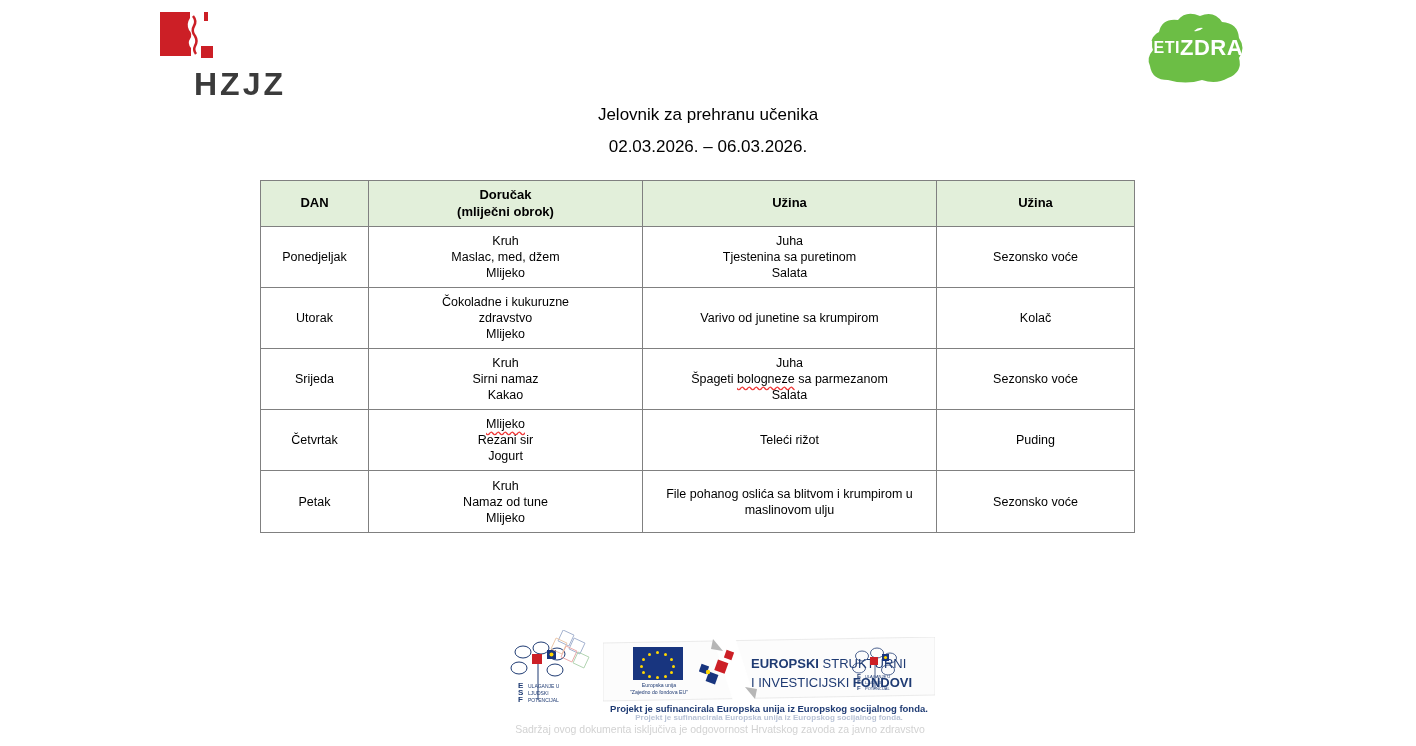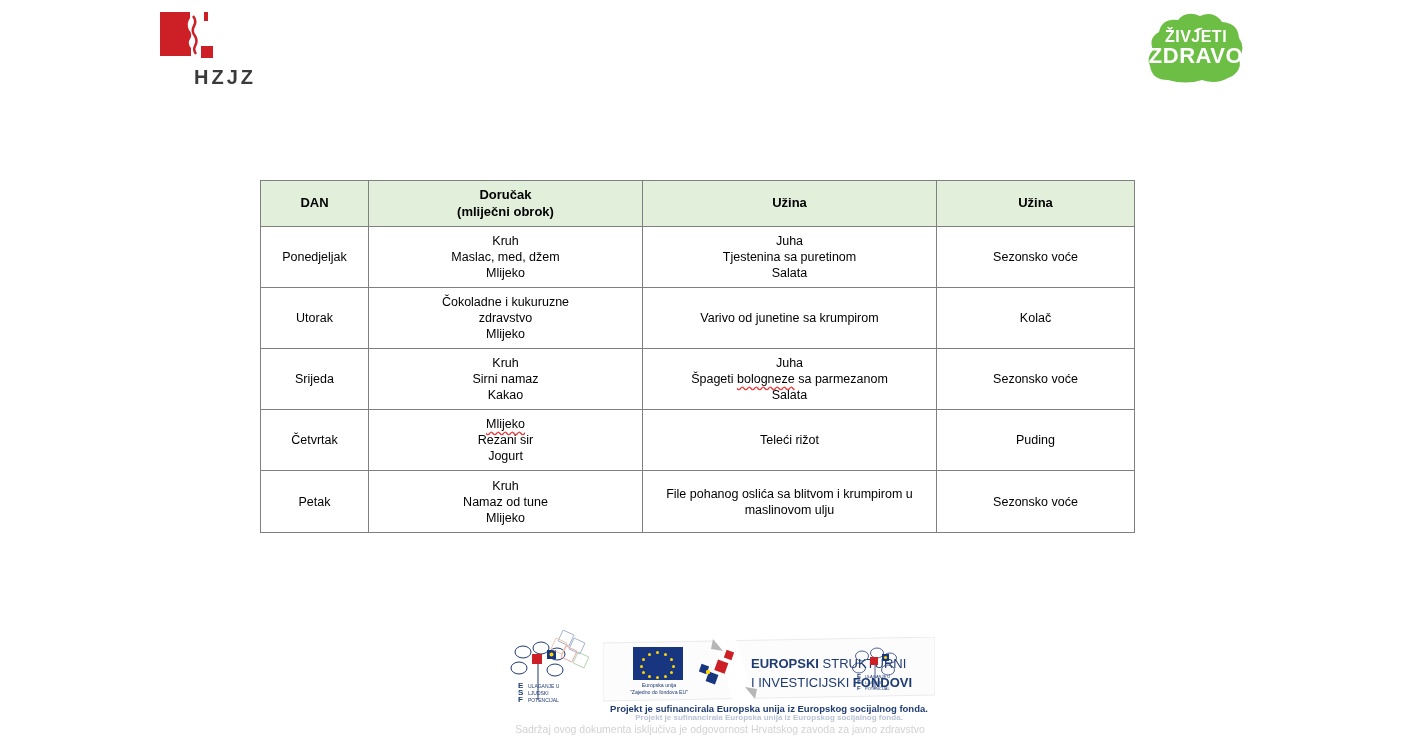--- a/index.html
+++ b/index.html
@@ -10,30 +10,30 @@
     font-family: "Liberation Sans", sans-serif;
     overflow: hidden;
   }
   .page { position: relative; width: 1416px; height: 746px; background:#fff; }
 
   
   .hzjz-logo { position:absolute; left:160px; top:12px; width:115px; height:76px; }
   .hzjz-mark { position:absolute; left:0; top:0; width:60px; height:48px; }
   .hzjz-text {
     position:absolute; left:34px; top:54px;
-    font-size:20px; font-weight:700; letter-spacing:3px; color:#3b3b3b;
+    font-size:32px; font-weight:700; letter-spacing:3px; color:#3b3b3b;
     font-family:"Liberation Sans", sans-serif;
   }
   .hzjz-smallsq { position:absolute; left:41px; top:34px; width:12px; height:12px; background:#cc1f26; }
 
   
   .zz-logo { position:absolute; left:1146px; top:10px; width:100px; height:75px; }
   .zz-text {
     position:absolute; left:0; top:0; width:100px; height:75px;
-    display:flex; flex-direction:column; align-items:center; justify-content:center;
+    display:flex; flex-direction:row; align-items:center; justify-content:center;
     color:#ffffff; font-weight:700; line-height:1.0; letter-spacing:0.5px;
     pointer-events:none;
   }
   .zz-l1 { font-size:16px; }
   .zz-l2 { font-size:22px; }
   .zz-leaf { position:absolute; left:48px; top:17px; width:9px; height:5px; }
 
   
   .title-block { position:absolute; left:0; top:105px; width:1416px; text-align:center; }
   .title-line1 { font-size:17px; color:#000; margin-bottom:12px; }
@@ -113,20 +113,24 @@
     </svg>
     <svg class="zz-leaf" viewBox="0 0 9 5">
       <path d="M0 4 Q4 0 9 1 Q5 5 0 4 Z" fill="#ffffff"></path>
     </svg>
     <div class="zz-text">
       <div class="zz-l1">ŽIVJETI</div>
       <div class="zz-l2">ZDRAVO</div>
     </div>
   </div>
 
+  <div class="title-block">
+    <div class="title-line1">Jelovnik za prehranu učenika</div>
+    <div class="title-line2">02.03.2026. – 06.03.2026.</div>
+  </div>
 
   <table class="menu-table">
     <colgroup>
       <col class="col-dan">
         <col class="col-dor">
         <col class="col-ruc">
         <col class="col-uzi">
     </colgroup>
     <thead>
       <tr>

